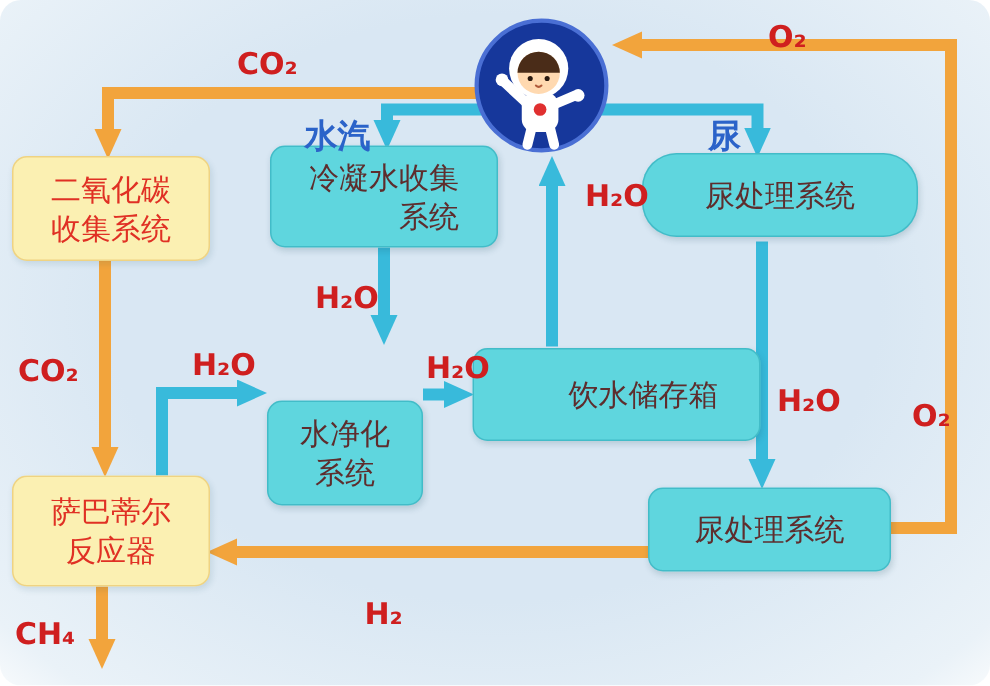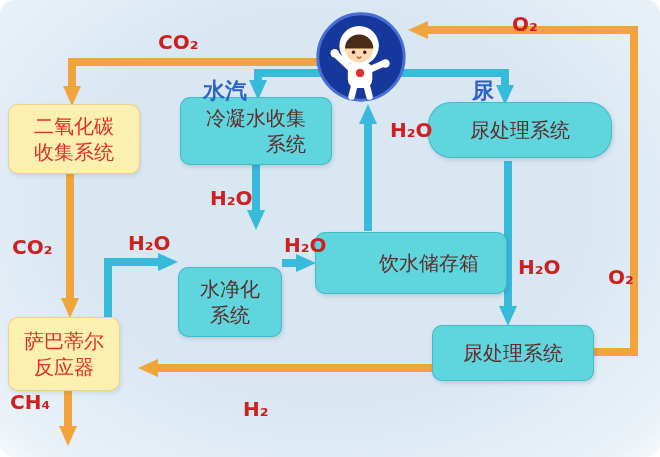--- a/index.html
+++ b/index.html
@@ -74,36 +74,36 @@
 
   <div class="node yellow" style="left:8px;top:104px;width:132px;height:70px;">二氧化碳
 收集系统</div>
   <div class="node cyan" style="left:180px;top:97px;width:152px;height:68px;text-align:right;">冷凝水收集
 系统</div>
   <div class="node cyan" style="left:428px;top:102px;width:184px;height:56px;border-radius:23px;">尿处理系统</div>
   <div class="node cyan" style="left:178px;top:227px;width:104px;height:70px;margin-top:40px;">水净化
 系统</div>
   <div class="node cyan" style="left:315px;top:232px;width:156px;height:62px;padding-left:36px;">饮水储存箱</div>
   <div class="node cyan" style="left:432px;top:325px;width:162px;height:56px;">尿处理系统</div>
-  <div class="node yellow" style="left:8px;top:317px;width:112px;height:74px;">萨巴蒂尔
+  <div class="node yellow" style="left:8px;top:317px;width:132px;height:74px;">萨巴蒂尔
 反应器</div>
 
   <span class="lbl red" style="left:158px;top:30px;">CO₂</span>
   <span class="lbl red" style="left:512px;top:12px;">O₂</span>
   <span class="lbl blue" style="left:203px;top:76px;">水汽</span>
   <span class="lbl blue" style="left:472px;top:76px;">尿</span>
   <span class="lbl red" style="left:210px;top:186px;">H₂O</span>
   <span class="lbl red" style="left:390px;top:118px;">H₂O</span>
   <span class="lbl red" style="left:128px;top:231px;">H₂O</span>
   <span class="lbl red" style="left:284px;top:233px;">H₂O</span>
   <span class="lbl red" style="left:518px;top:255px;">H₂O</span>
   <span class="lbl red" style="left:12px;top:235px;">CO₂</span>
   <span class="lbl red" style="left:608px;top:265px;">O₂</span>
   <span class="lbl red" style="left:243px;top:397px;">H₂</span>
-  <span class="lbl red" style="left:10px;top:390px;">CH₄</span>
+  <span class="lbl red" style="left:10px;top:410px;">CH₄</span>
 
   <div class="astronaut">
     <svg viewBox="-50 -50 100 100" width="94" height="94">
       <circle cx="0" cy="0" r="46" style="fill:var(--astro-blue);stroke:#4a6fd4;stroke-width:3;"></circle>
 
       <path d="M-11,12 L-26,-2" stroke="#ffffff" stroke-width="7" stroke-linecap="round" fill="none"></path>
       <circle cx="-28" cy="-4" r="4.5" fill="#ffffff"></circle>
 
       <path d="M10,13 L24,7" stroke="#ffffff" stroke-width="7" stroke-linecap="round" fill="none"></path>
       <circle cx="26" cy="7" r="4.5" fill="#ffffff"></circle>

